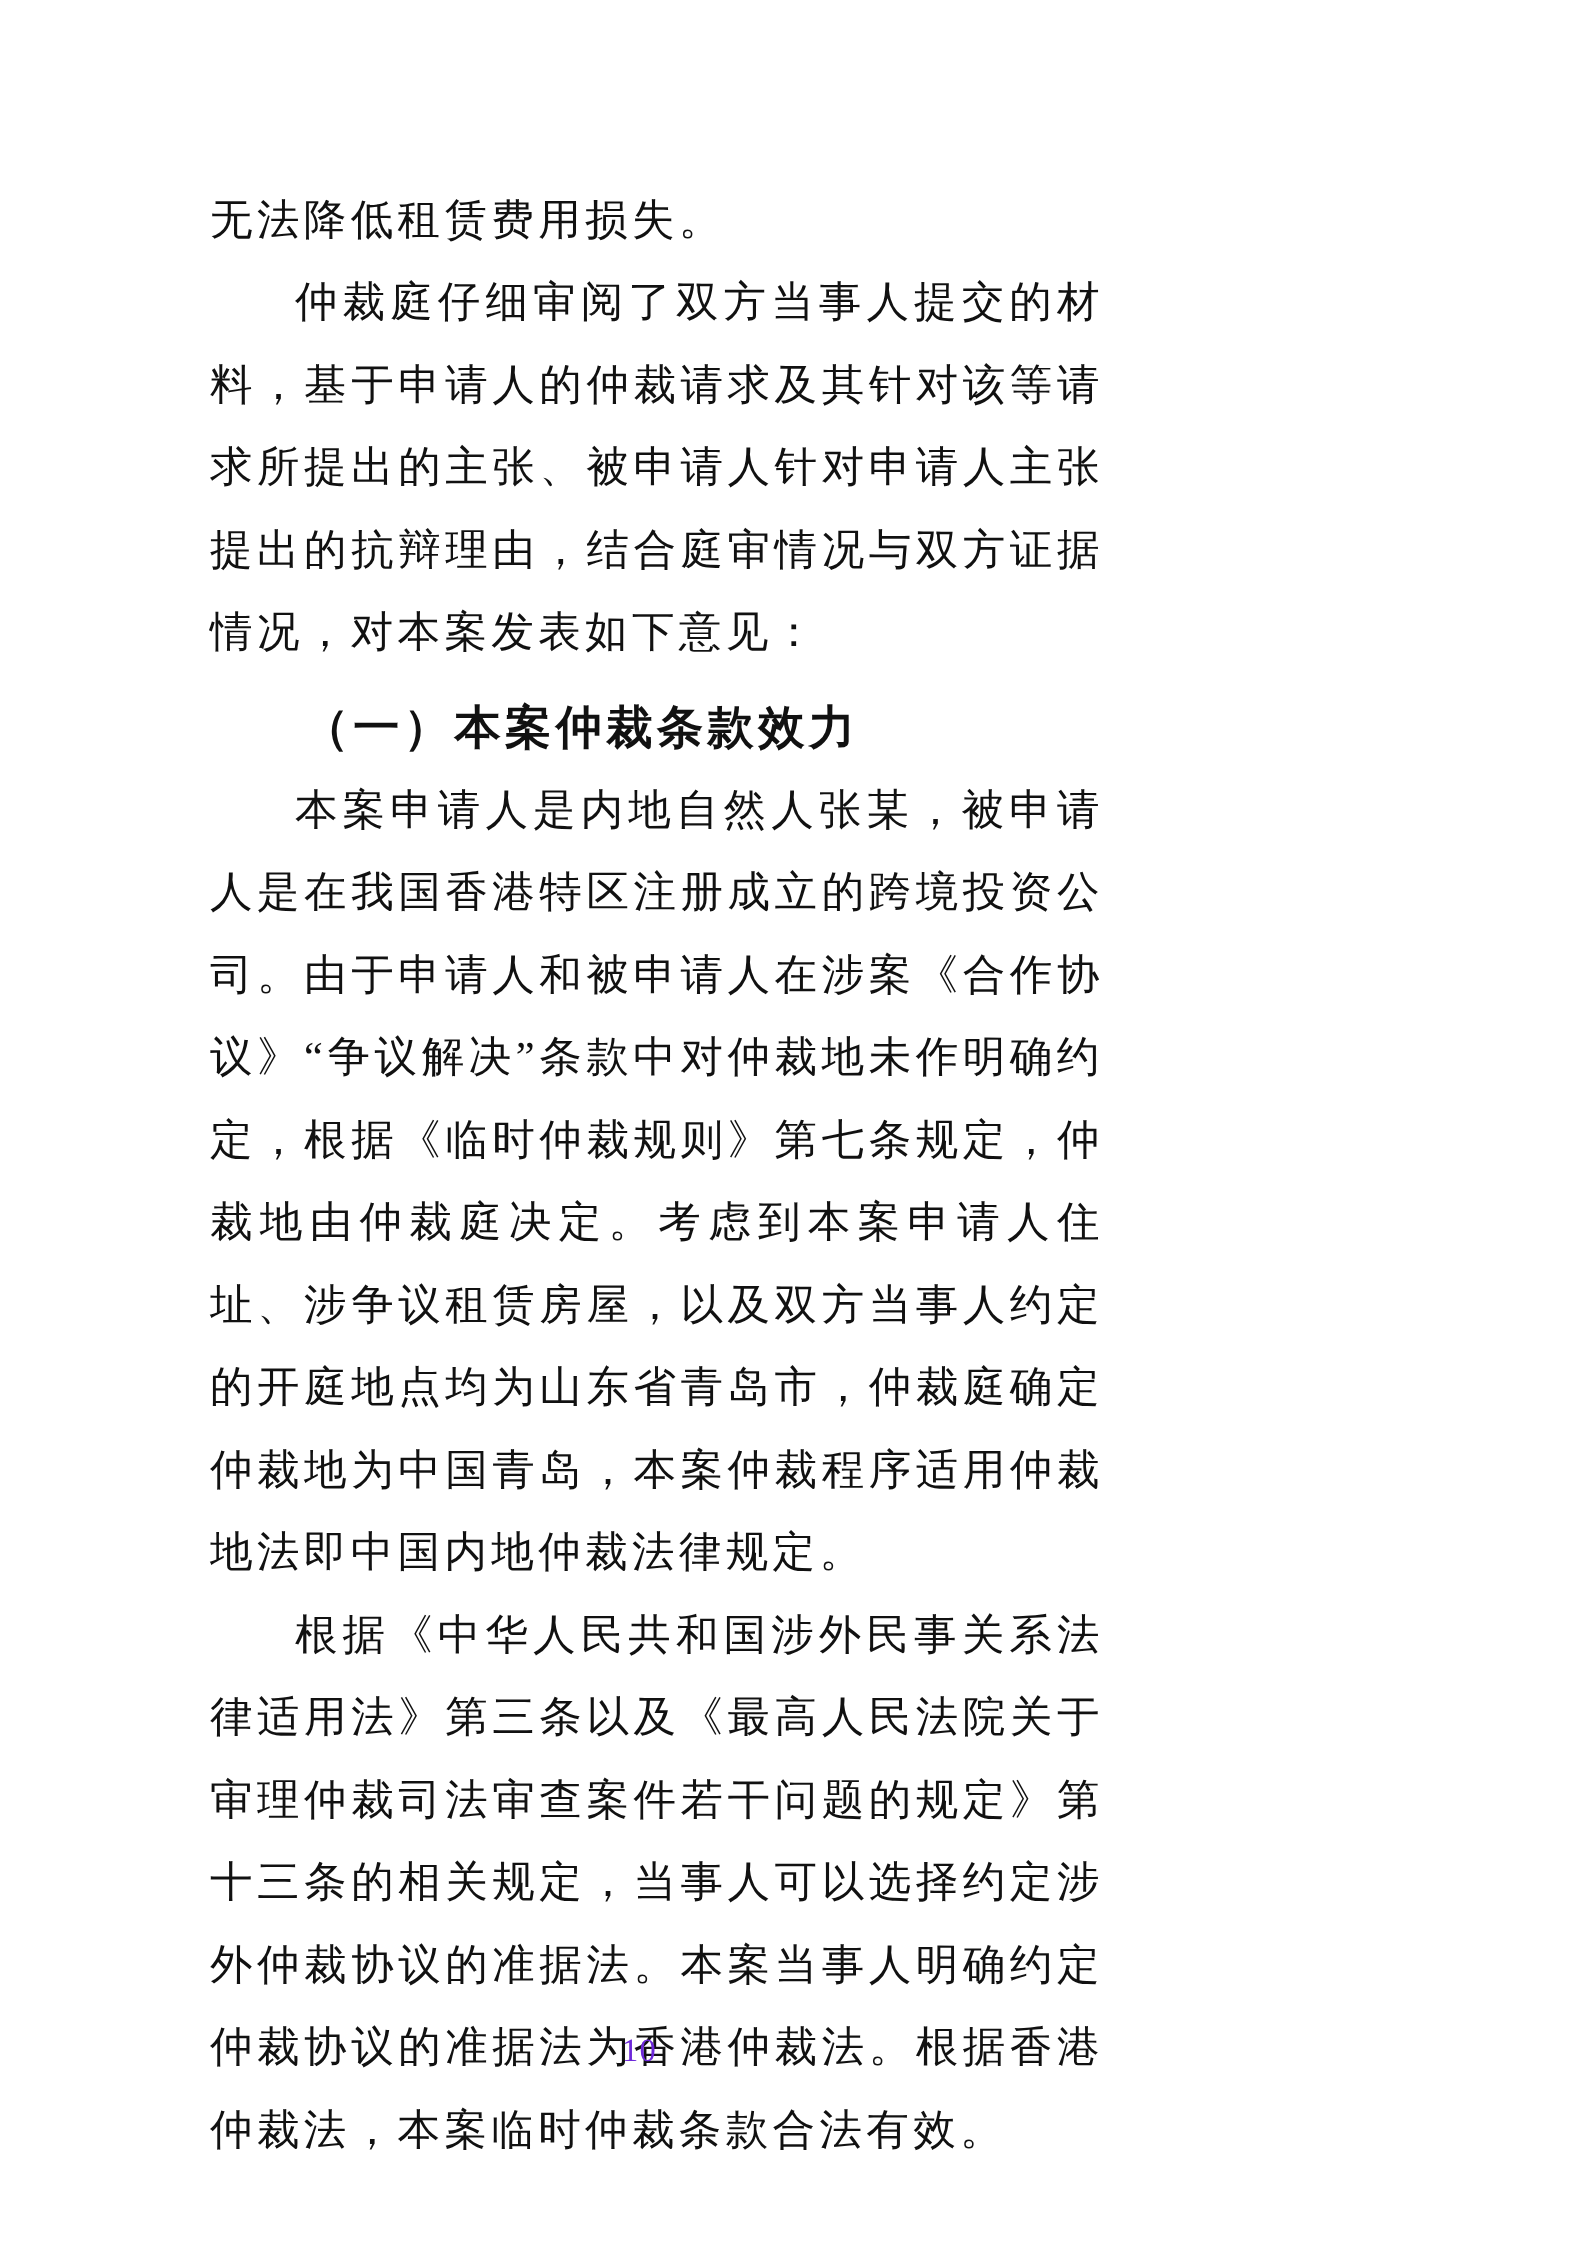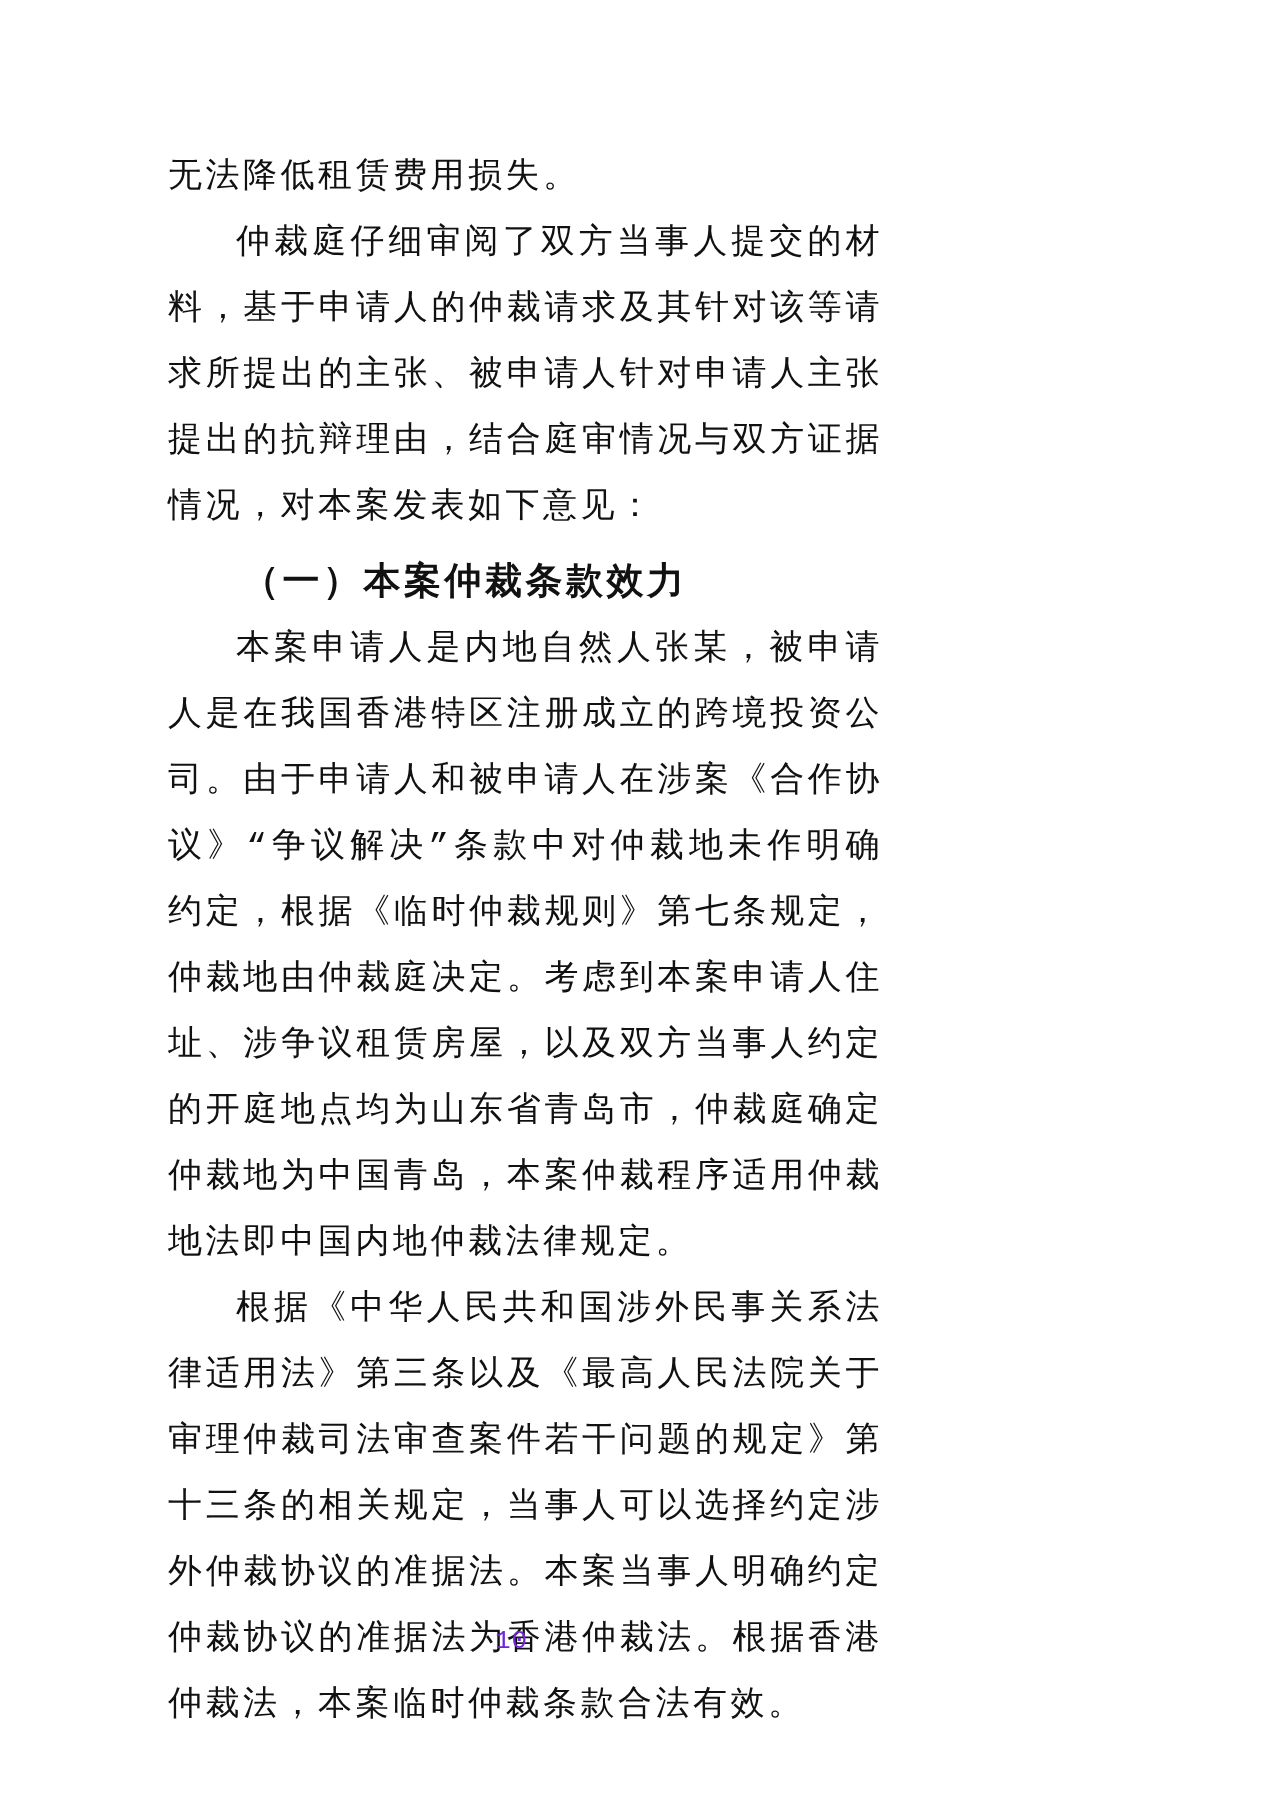--- a/index.html
+++ b/index.html
@@ -6,21 +6,21 @@
     margin: 0;
     padding: 0;
     background: #ffffff;
   }
   .page {
     position: relative;
     width: 1008px;
     height: 1793px;
     background: #ffffff;
     color: #111111;
-    font-family: Liberation Mono, monospace;
+    font-family: Liberation Serif, serif;
     box-sizing: border-box;
     padding: 144px 125px 0 168px;
     overflow: hidden;
   }
   .body-text {
     font-size: 34px;
     line-height: 66px;
     letter-spacing: 3.5px;
     text-align: justify;
   }

